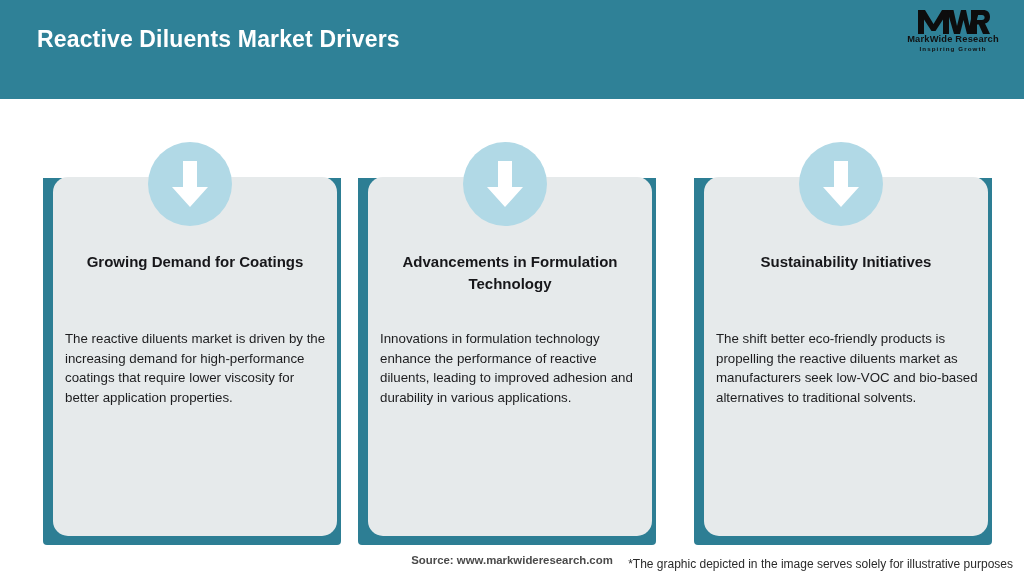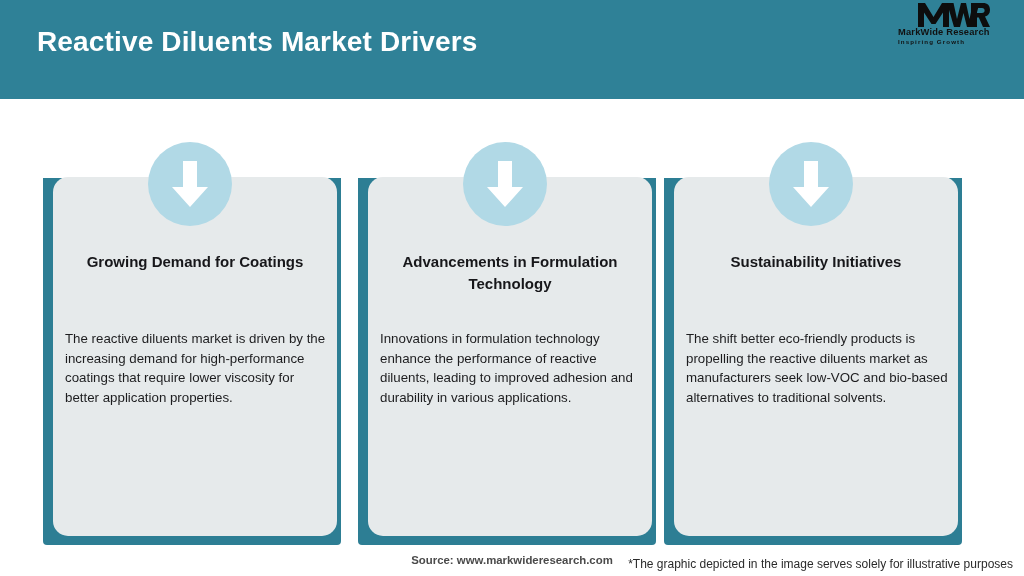--- a/index.html
+++ b/index.html
@@ -21,34 +21,35 @@
     left: 0;
     top: 0;
     width: 1024px;
     height: 99px;
     background: #2f8197;
   }
   .header-title {
     position: absolute;
     left: 37px;
     top: 26px;
-    font-size: 28px;
+    font-size: 23px;
     font-weight: bold;
     color: #ffffff;
     letter-spacing: 0.15px;
     white-space: nowrap;
   }
 
   
   .logo {
     position: absolute;
     right: 16px;
-    top: 2px;
+    top: 9px;
     width: 110px;
     height: 52px;
+    text-align: center;
   }
   .logo-mark {
     display: block;
     margin: 0 auto;
   }
   .logo-name {
     display: block;
     font-size: 9.3px;
     font-weight: bold;
     color: #111111;
@@ -75,21 +76,21 @@
     height: 477px;
   }
   .card-wrap {
     position: absolute;
     top: 0;
     width: 298px;
     height: 446px;
   }
   .card-wrap.c1 { left: 43px; }
   .card-wrap.c2 { left: 358px; }
-  .card-wrap.c3 { left: 664px; }
+  .card-wrap.c3 { left: 694px; }
 
   
   .card-frame {
     position: absolute;
     left: 0;
     top: 79px;
     width: 298px;
     height: 367px;
     background: #2d7e94;
     border-bottom-left-radius: 4px;

